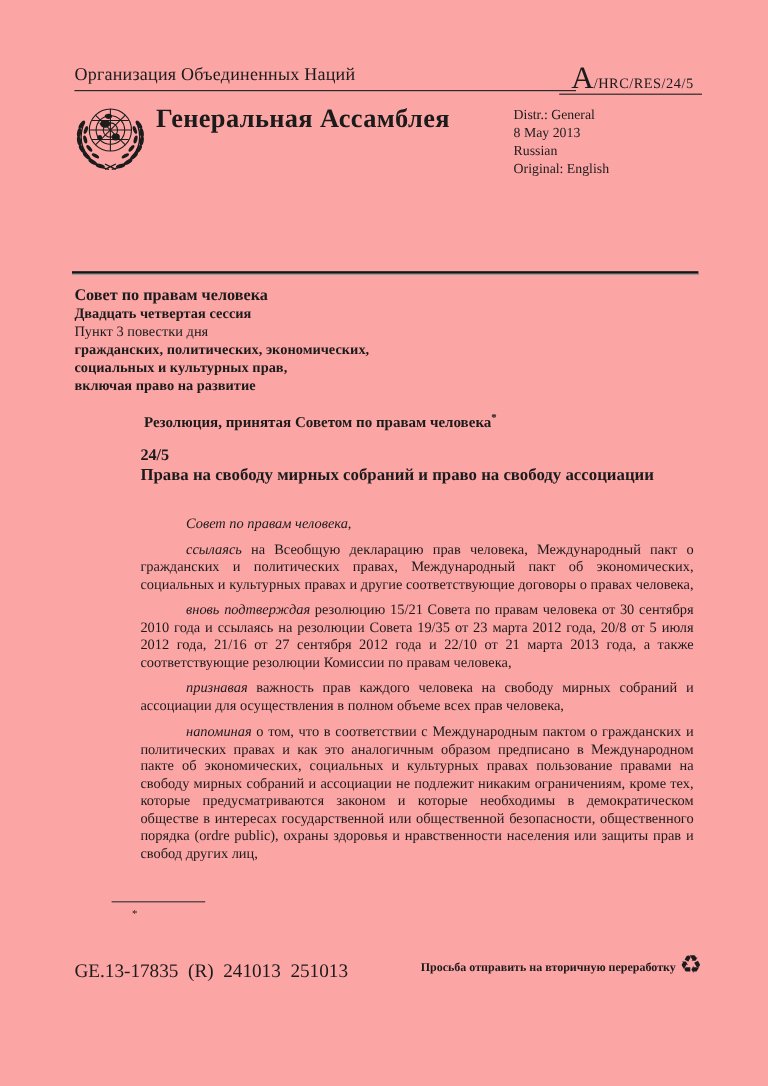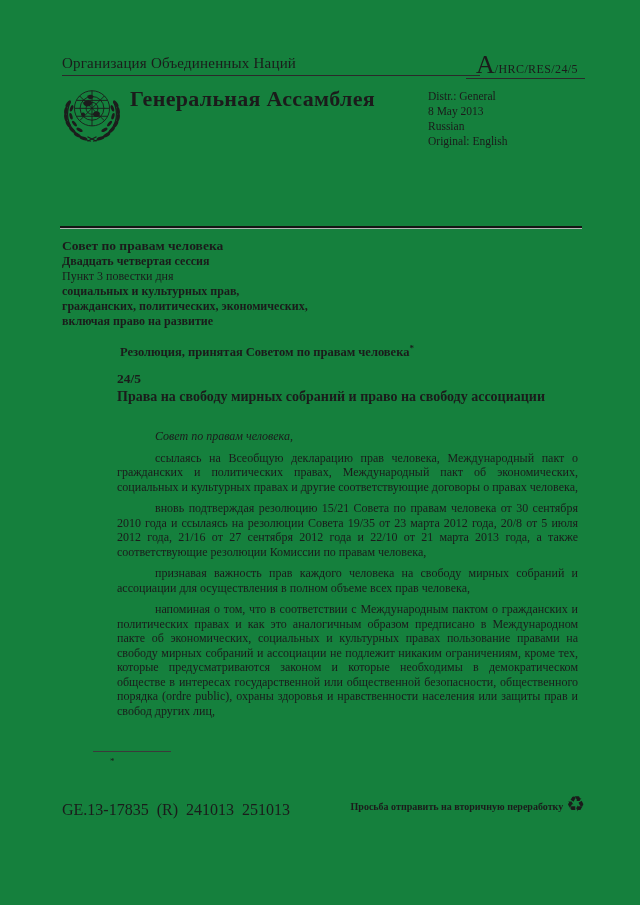--- a/index.html
+++ b/index.html
@@ -1,20 +1,20 @@
 <!DOCTYPE html>
 <html><head>
 <meta charset="utf-8">
 <style>
   * { margin:0; padding:0; box-sizing:border-box; }
   html,body { background:#ffffff; }
   body { font-family:"Liberation Serif","DejaVu Serif",serif; color:#1b1b1b; }
   .page {
     position:relative; width:640px; height:905px; margin:0 auto;
-    background:#15803d; overflow:hidden;
+    background:#fca5a5; overflow:hidden;
   }
 
   
   .org-name { position:absolute; left:62px; top:55px; font-size:15px; letter-spacing:.2px; }
   .doc-symbol { position:absolute; top:50px; right:62px; display:flex; align-items:baseline; }
   .doc-symbol .big-a { font-size:26px; font-weight:400; }
   .doc-symbol .rest  { font-size:12px; letter-spacing:.4px;text-align:right; }
   .rule-left  { position:absolute; left:62px;  top:75px; width:418px; height:1px; background:#2a2a2a; }
   .rule-right { position:absolute; left:466px; top:78px; width:119px; height:1px; background:#2a2a2a; }
 
@@ -34,21 +34,21 @@
   
   .res-heading { position:absolute; left:120px; top:343px; font-size:12.5px; font-weight:bold; }
   .res-heading sup { font-size:9px; }
   .res-number  { position:absolute; left:117px; top:371px; font-size:13.5px; font-weight:bold; }
   .res-title   { position:absolute; left:117px; top:388px; width:475px; font-size:14px; font-weight:bold; line-height:17px; }
 
   
   .body-text { position:absolute; left:117px; top:429px; width:461px; font-size:12px; line-height:14.5px; text-align:justify; }
   .body-text p { margin:0 0 7px; text-indent:38px; }
   .opening { font-style:italic; }
-  .lead { }
+  .lead { font-style:italic; }
 
   
   .footnote-rule { position:absolute; left:93px; top:751px; width:78px; height:1px; background:#3a3a3a; }
   .footnote { position:absolute; left:104px; top:757px; width:408px; font-size:10.5px; line-height:13.5px; padding-left:16px; }
   .footnote .mark { position:absolute; left:6px; top:-2px; font-size:9px; }
 
   
   .ge-number { position:absolute; left:62px; top:801px; font-size:16px; white-space:pre; }
   .recycle-note { position:absolute; right:55px; top:796px; display:flex; align-items:center; }
   .recycle-note .note-text { font-size:10px; font-weight:bold; }
@@ -133,22 +133,22 @@
     <div>Russian</div>
     <div>Original: English</div>
   </div>
 
   <div class="thick-rule"></div>
 
   <div class="session-block">
     <div class="council">Совет по правам человека</div>
     <div class="session-name">Двадцать четвертая сессия</div>
     <div class="agenda-item">Пункт 3 повестки дня</div>
+    <div class="agenda-title">гражданских, политических, экономических,</div>
     <div class="agenda-title">социальных и культурных прав,</div>
-    <div class="agenda-title">гражданских, политических, экономических,</div>
     <div class="agenda-title">включая право на развитие</div>
   </div>
 
   <div class="res-heading"><span>Резолюция, принятая Советом по правам человека</span><sup>*</sup></div>
   <div class="res-number">24/5</div>
   <div class="res-title">Права на свободу мирных собраний и право на свободу ассоциации</div>
 
   <div class="body-text">
     <p class="opening">Совет по правам человека,</p>
     <p><span class="lead">ссылаясь</span><span> на Всеобщую декларацию прав человека, Международный пакт о гражданских и политических правах, Международный пакт об экономических, социальных и культурных правах и другие соответствующие договоры о правах человека,</span></p>

